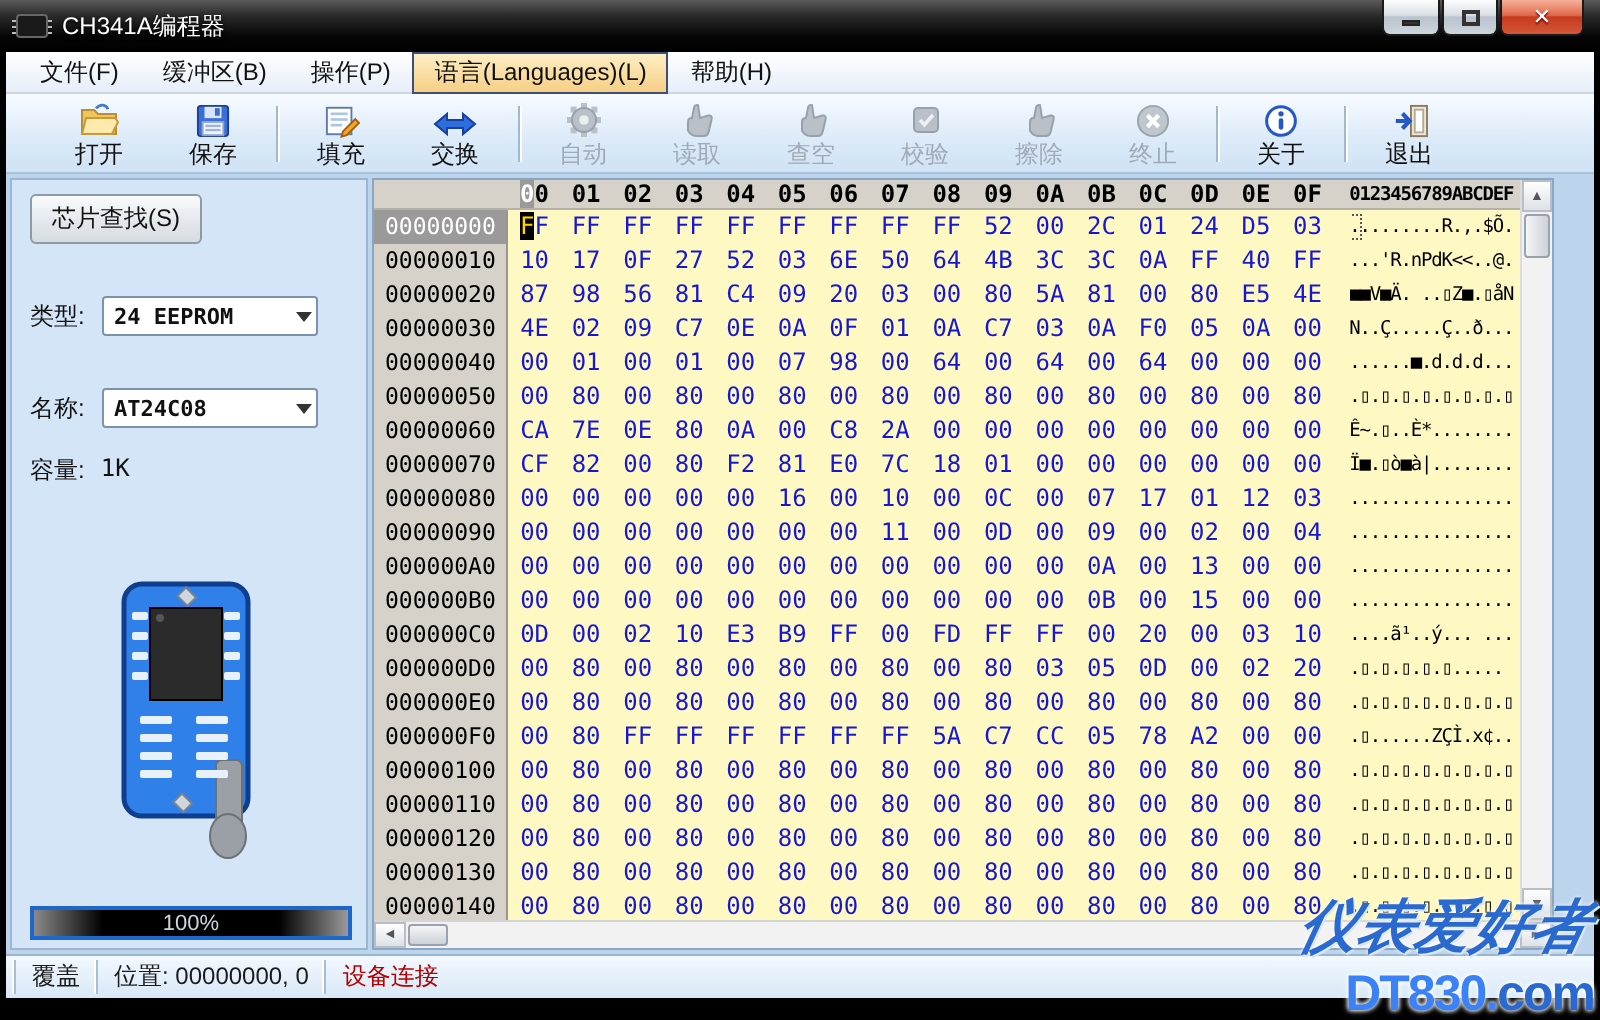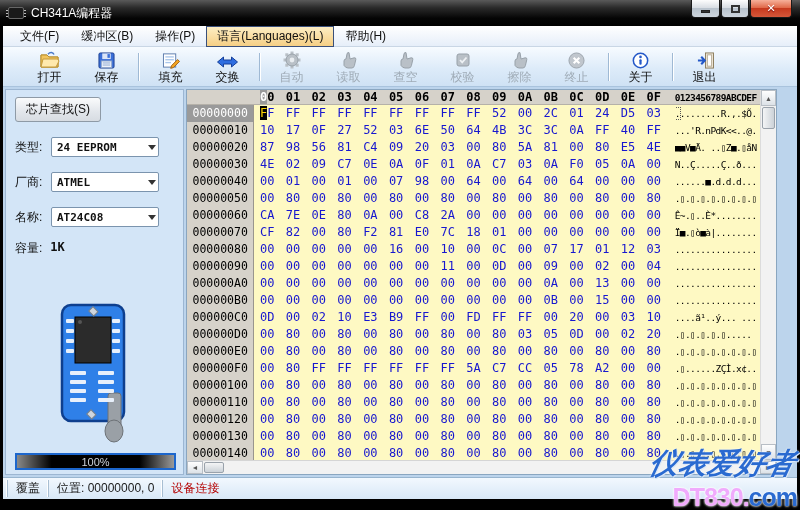--- a/index.html
+++ b/index.html
@@ -41,27 +41,27 @@
   .tsep{width:1px;height:28px;background:#9fb9d4;box-shadow:1px 0 0 #fff;margin:0 3px;}
 
   
   .main{display:flex;height:390px;background:#bcd4ec;}
 
   
   .sidebar{width:179px;margin:2px;background:#d3e5f7;border:1px solid #9cb6d2;
     display:flex;flex-direction:column;padding:7px 7px 4px 9px;justify-content:flex-end;}
   .chipsearch{align-self:flex-start;font-size:12px;color:#111;padding:3px 10px;border:1px solid #8e9aa6;
     border-radius:3px;background:linear-gradient(#fafbfc,#e2e6eb 60%,#d7dce2);}
-  .field{display:flex;align-items:center;margin-top:15px;font-size:12px;color:#111;}
+  .field{display:flex;align-items:center;margin-top:26px;font-size:12px;color:#111;}
   .field .flabel{width:36px;}
   .selectbox{width:108px;height:20px;background:#fff;border:1px solid #7b94ae;border-radius:2px;
     display:flex;align-items:center;padding:0 2px 0 5px;font-family:"DejaVu Sans Mono",monospace;font-size:11px;font-weight:bold;}
   .selectbox .dd-arrow{margin-left:auto;width:0;height:0;border:4px solid transparent;border-top:5px solid #333;margin-top:5px;}
   .caprow{display:flex;margin-top:13px;font-size:12px;color:#111;}
-  .caprow .capval{font-family:"DejaVu Sans Mono",monospace;font-weight:bold;margin-left:8px;}
+  .caprow .capval{font-family:"DejaVu Sans Mono",monospace;font-weight:normal;margin-left:8px;}
   .chipimg{margin-top:44px;display:flex;justify-content:center;}
   .progress{margin-top:auto;height:17px;border:2px solid #1c66cc;
     background:linear-gradient(90deg,#8a8a8a,#000 22%,#000 78%,#9a9a9a);
     color:#ccd2d9;font-size:11px;display:flex;align-items:center;justify-content:center;}
 
   
   .hexwrap{flex:1;margin:2px 20px 2px 0;background:#fef9c3;border:1px solid #8aa6c0;
     display:flex;flex-direction:column;overflow:hidden;position:relative;}
   .hexmain{flex:1;display:flex;overflow:hidden;}
   .hexgrid{flex:1;overflow:hidden;}
@@ -97,21 +97,21 @@
   .seg-left{flex:1;border-left:none;box-shadow:none;padding-left:4px;}
   .seg-device{color:#b40000;min-width:96px;}
 
   
   .wm1{position:absolute;right:5px;bottom:26px;z-index:60;pointer-events:none;
     font-family:"DejaVu Serif",serif;font-style:italic;font-weight:bold;font-size:29px;
     color:#2a6ad0;transform:skewX(-12deg);text-shadow:0 0 2px #fff,1px 1px 0 #cfe0f5;}
   .wm2{position:absolute;right:3px;bottom:-2px;z-index:60;pointer-events:none;
     font-weight:bold;font-size:25px;letter-spacing:-1px;
     text-shadow:0 0 2px #fff,0 0 3px #fff;}
-  .wm2 .red{color:#f0abfc;}
+  .wm2 .red{color:#3b82f6;}
   .wm2 .blue{color:#2a6ad0;}
 </style>
 </head>
 <body>
 
 <div class="window">
 
   <div class="titlebar">
     <span class="app-icon"></span>
     <span class="title-text">CH341A编程器</span>
@@ -271,27 +271,20 @@
 
     <div class="main">
 
       <div class="sidebar">
         <button class="chipsearch">芯片查找(S)</button>
         <div id="sidebar-fields">
             <div class="field">
               <span class="flabel">类型:</span>
               <div class="selectbox">
                 <span class="selval">24 EEPROM</span>
-                <span class="dd-arrow"></span>
-              </div>
-            </div>
-            <div class="field">
-              <span class="flabel">厂商:</span>
-              <div class="selectbox">
-                <span class="selval">ATMEL</span>
                 <span class="dd-arrow"></span>
               </div>
             </div>
             <div class="field">
               <span class="flabel">名称:</span>
               <div class="selectbox">
                 <span class="selval">AT24C08</span>
                 <span class="dd-arrow"></span>
               </div>
             </div>

